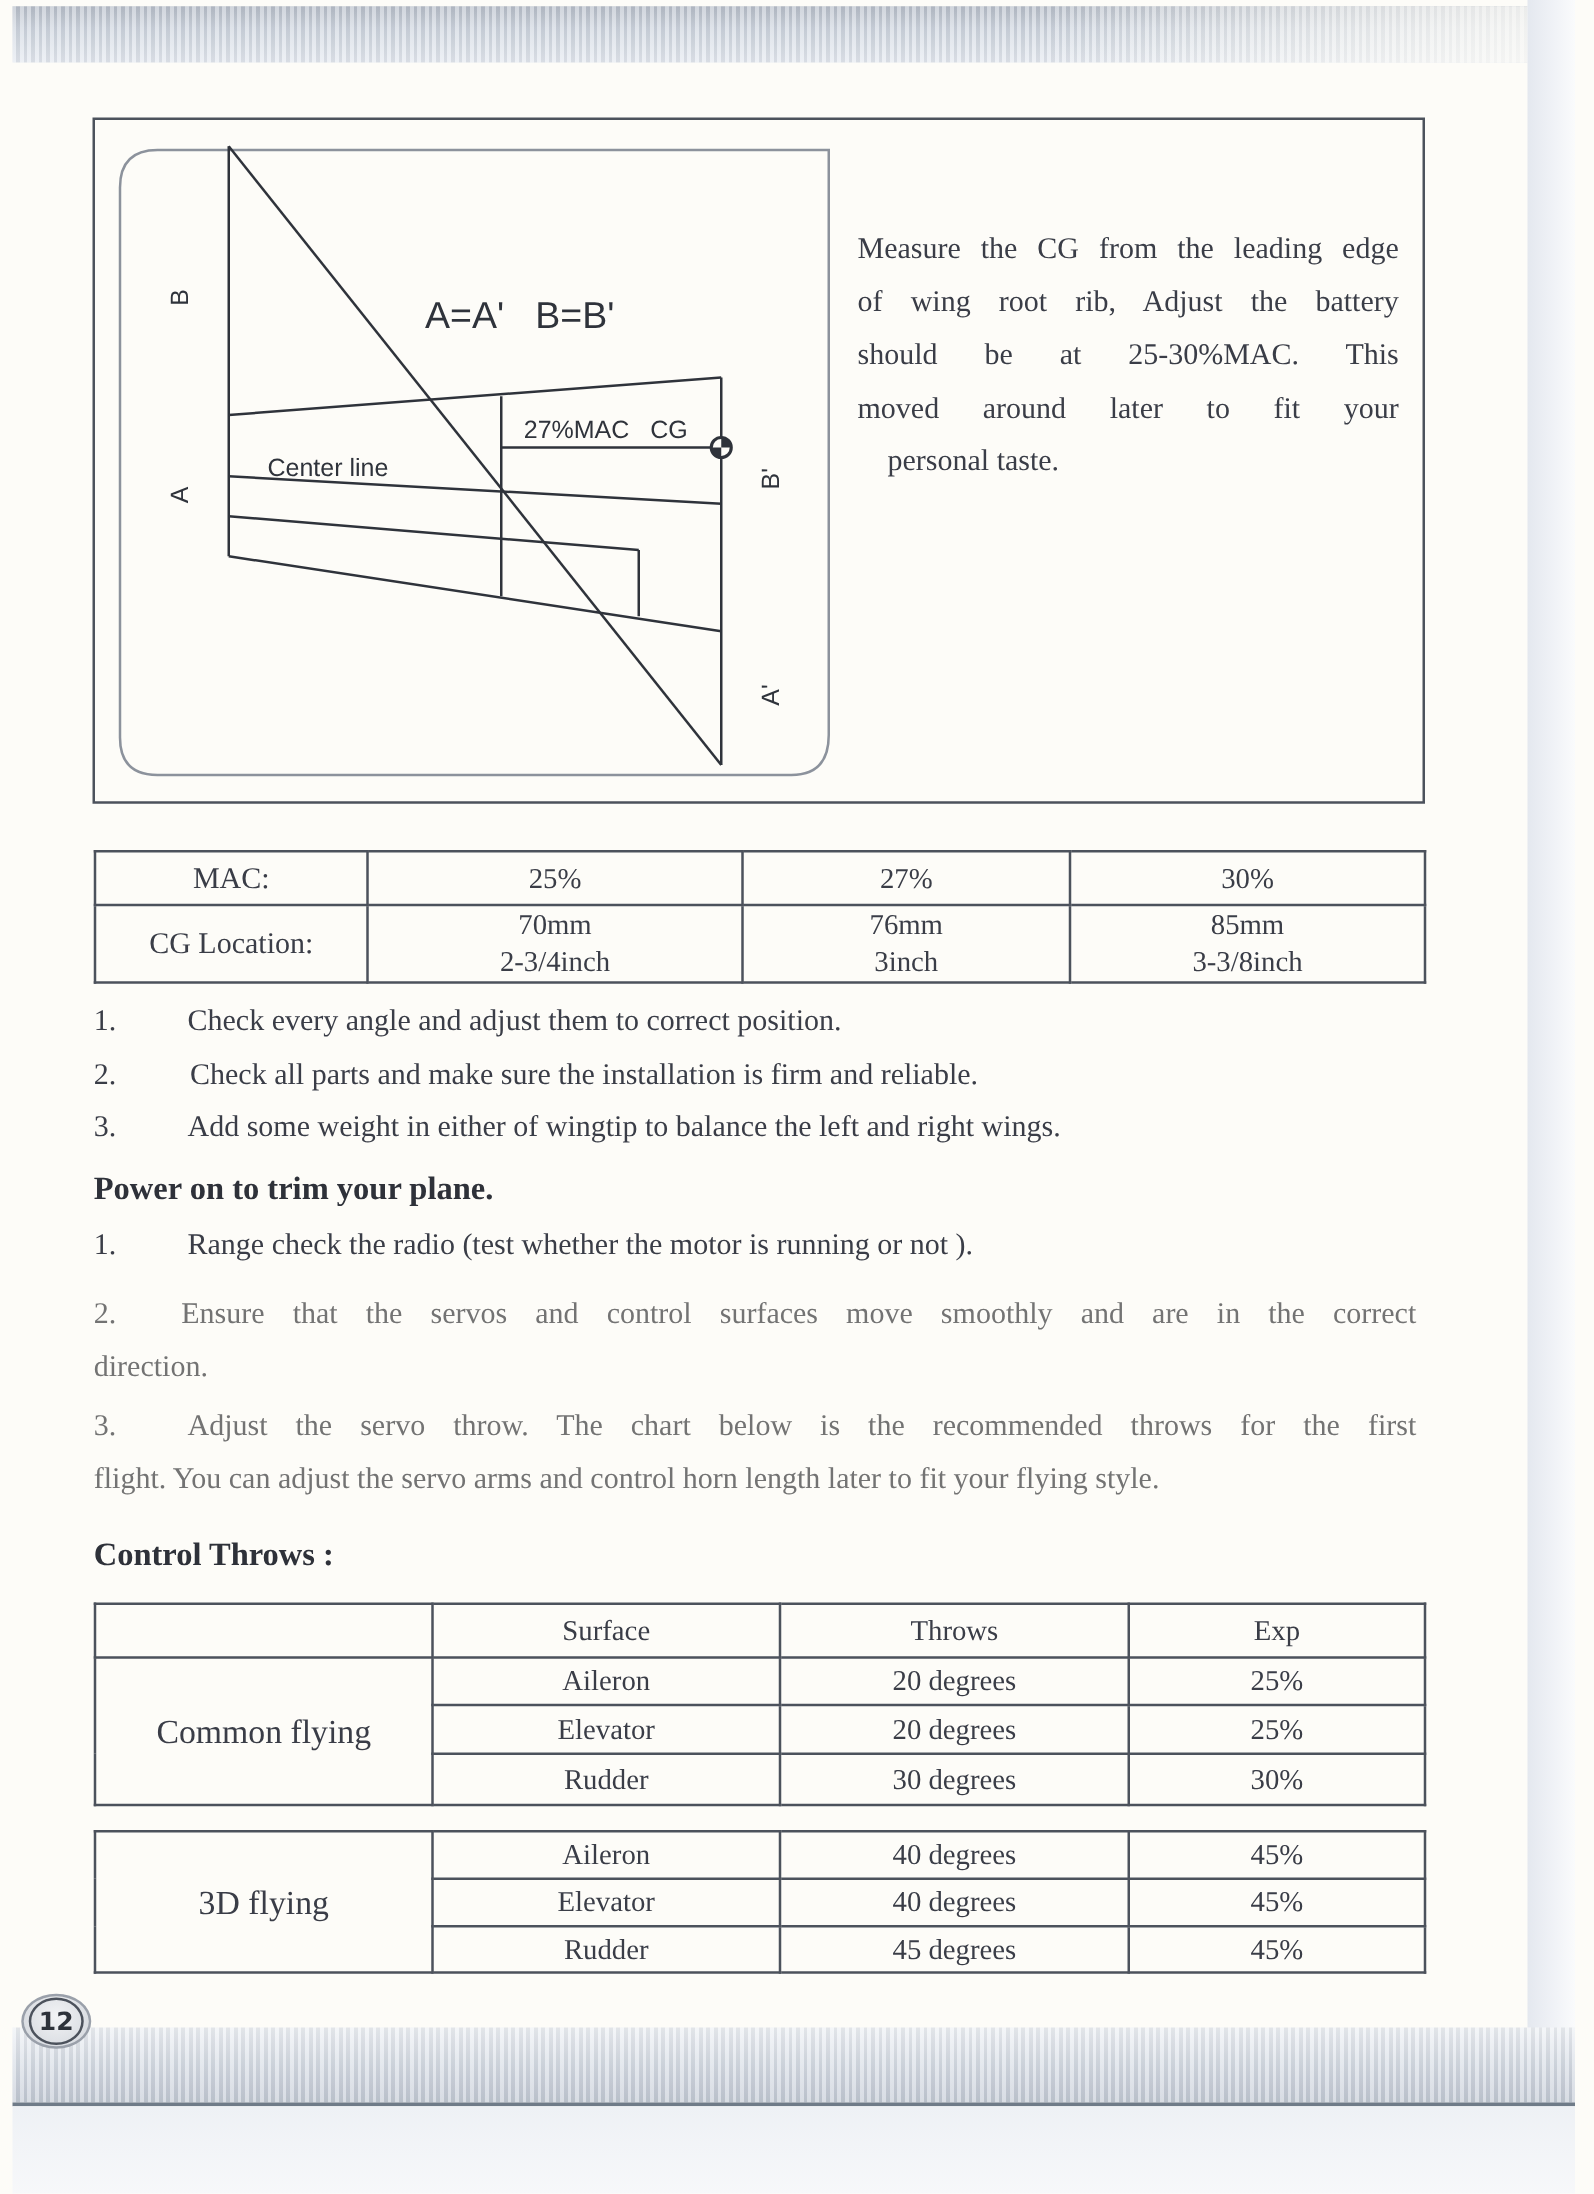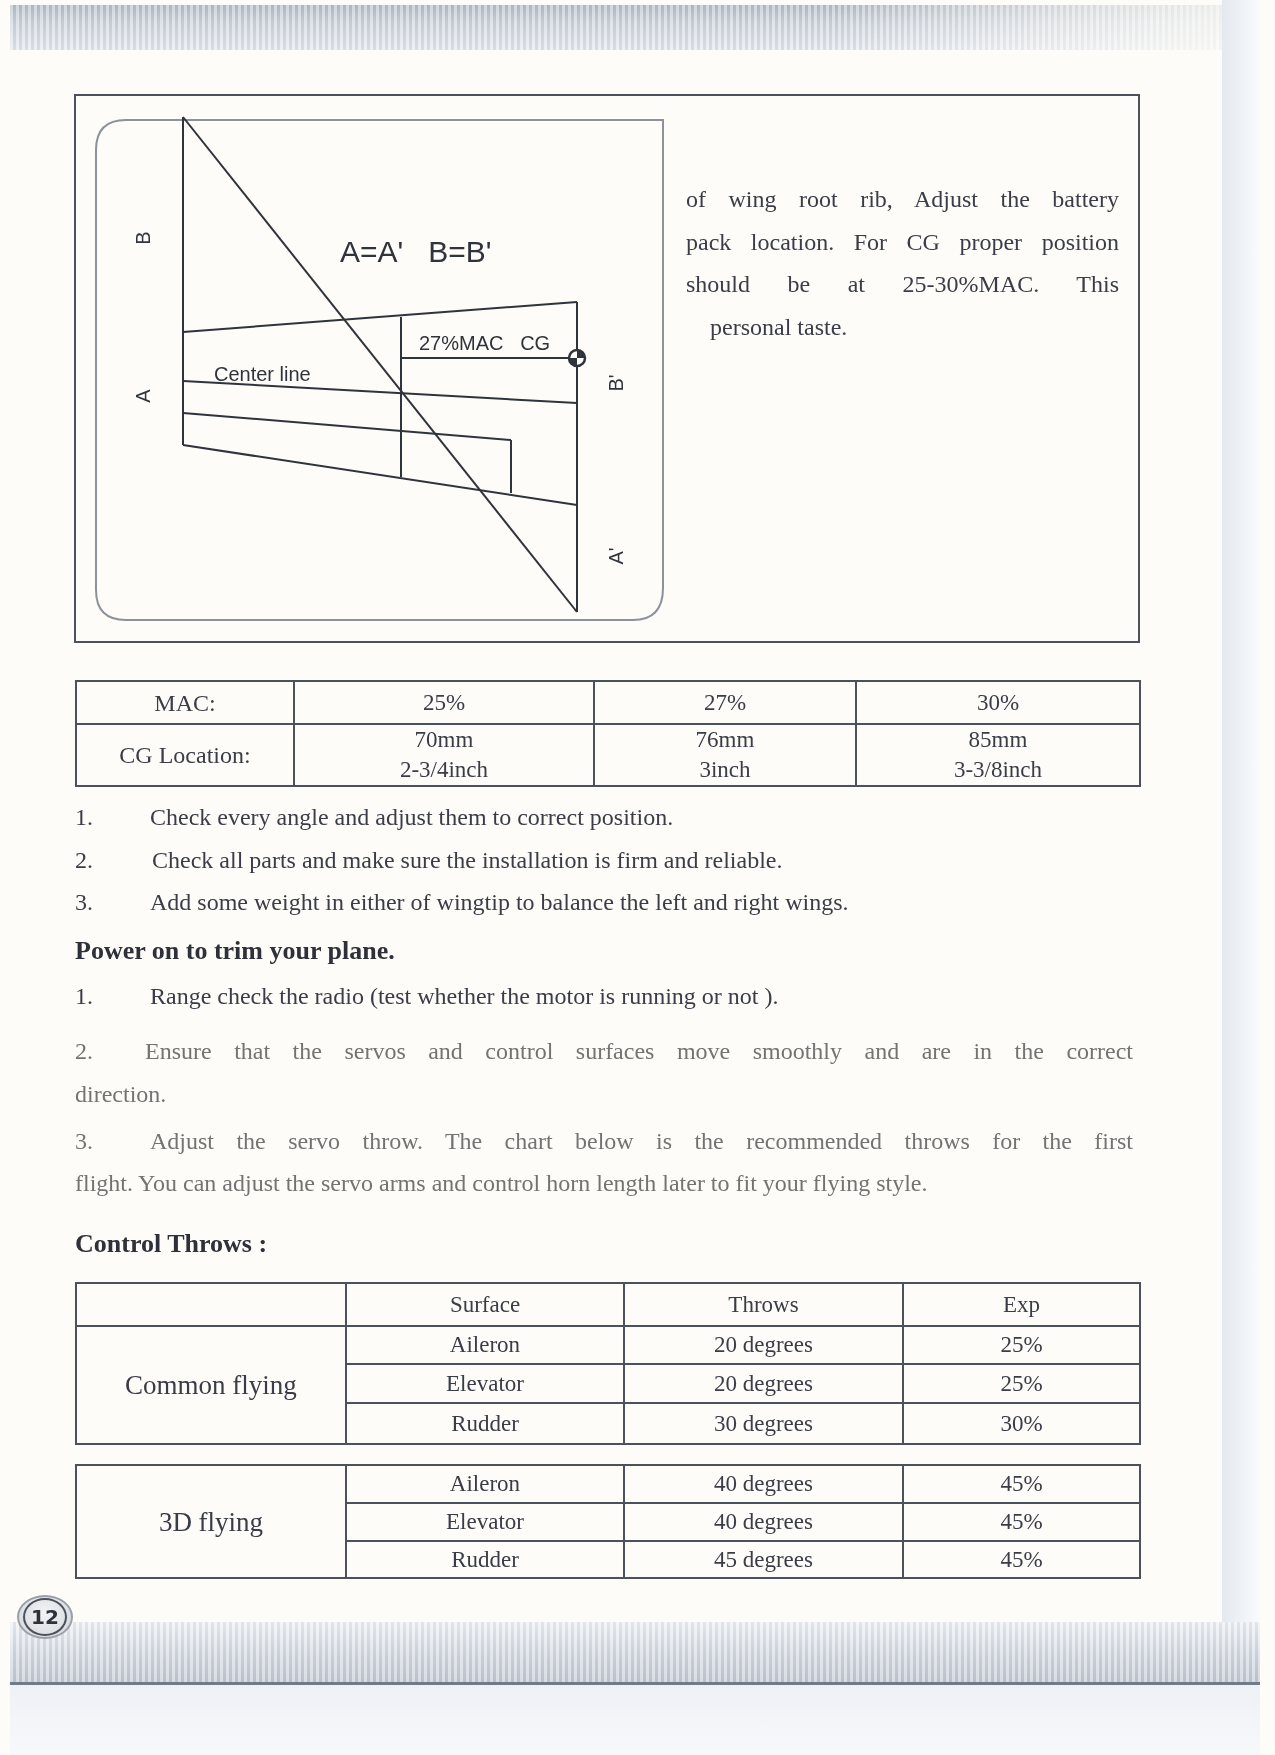--- a/index.html
+++ b/index.html
@@ -119,23 +119,24 @@
     <text x="214" y="381" font-size="20">Center line</text>
     <text x="419" y="350" font-size="20" xml:space="preserve">27%MAC   CG</text>
     <text transform="translate(150,238) rotate(-90)" font-size="20" text-anchor="middle">B</text>
     <text transform="translate(150,396) rotate(-90)" font-size="20" text-anchor="middle">A</text>
     <text transform="translate(623,383) rotate(-90)" font-size="20" text-anchor="middle">B'</text>
     <text transform="translate(623,556) rotate(-90)" font-size="20" text-anchor="middle">A'</text>
   </g>
 </svg>
 
 <div class="cg-text">
+  <span>Measure the CG from the leading edge</span>
   <span>of wing root rib,  Adjust the battery</span>
-  <span>pack location.  For CG proper position</span>
   <span>should be at 25-30%MAC. This</span>
+  <span>moved around later to fit your</span>
   <span class="last">personal taste.</span>
 </div>
 
 <table class="grid mac-table">
   <tbody>
       <tr style="height:43px">
     <td class="label" style="width:216px">MAC:</td>
     <td style="width:298px">25%</td>
     <td style="width:260px">27%</td>
     <td>30%</td>

